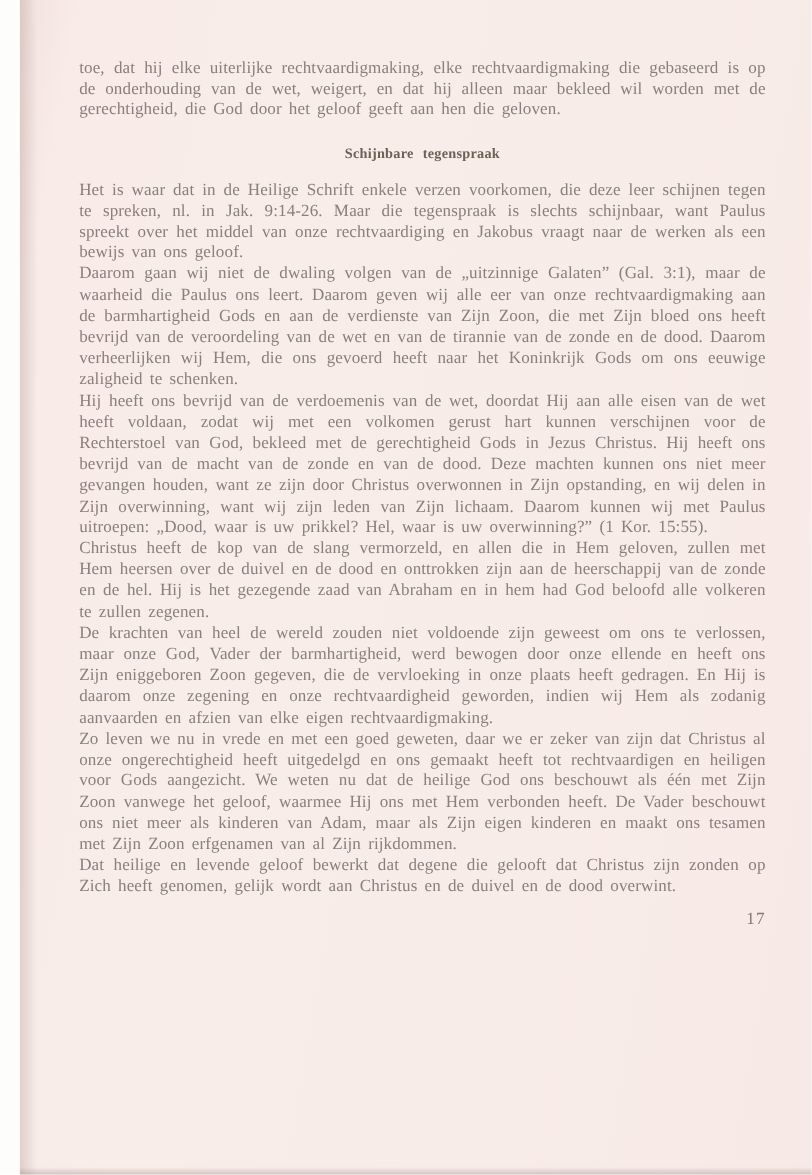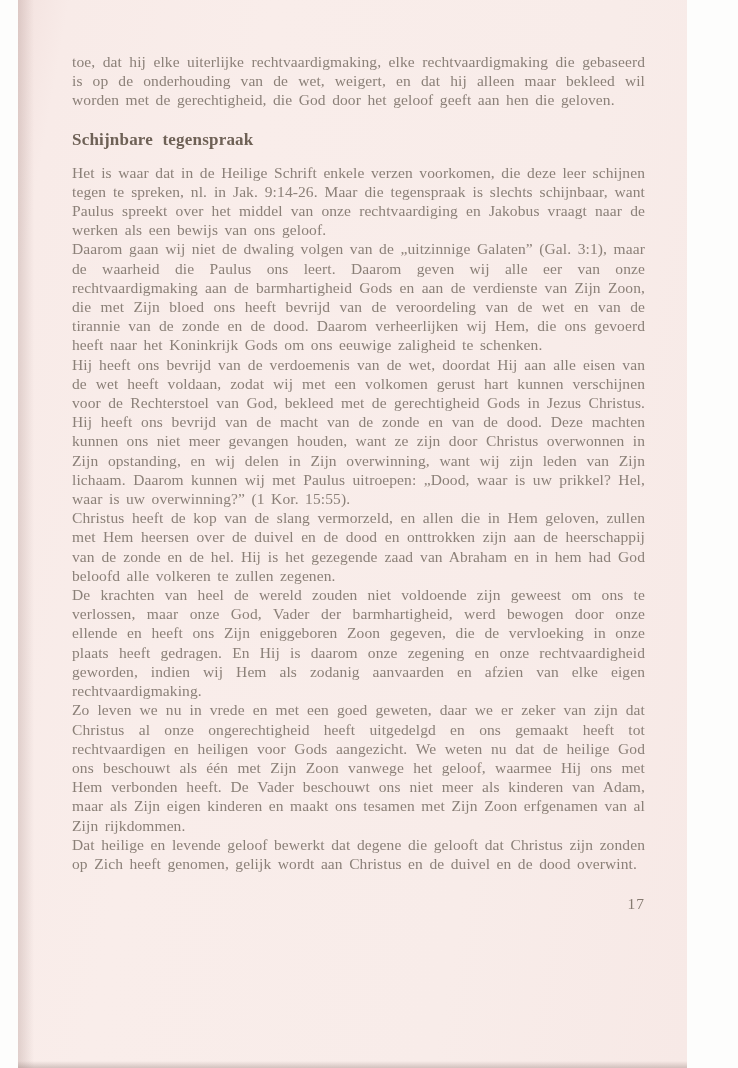--- a/index.html
+++ b/index.html
@@ -14,21 +14,21 @@
   .scan-bg {
     position: relative;
     width: 738px;
     height: 1068px;
     background: #fdfdfc;
   }
   .paper {
     position: absolute;
     left: 18px;
     top: 0;
-    width: 669px;
+    width: 720px;
     height: 1068px;
     background: linear-gradient(100deg, #f3e2df 0%, #f8ebe8 6%, #f9edea 30%, #f8ece9 70%, #f7e9e6 100%);
     overflow: hidden;
   }
   
   .paper::before {
     content: "";
     position: absolute;
     left: 0; top: 0; bottom: 0;
     width: 16px;
@@ -52,30 +52,30 @@
   .text-block p {
     margin: 0;
     font-size: 15.5px;
     line-height: 19.2px;
     text-align: justify;
     word-spacing: 2.5px;
     letter-spacing: 0.1px;
   }
   .text-block h3 {
     margin: 20px 0 14px 0;
-    font-size: 17px;
+    font-size: 13px;
     line-height: 19px;
     font-weight: bold;
-    text-align: left;
+    text-align: center;
     color: #6e6156;
     word-spacing: 5px;
     letter-spacing: 0.2px;
   }
   .page-number {
-    margin-top: 22px;
+    margin-top: 11px;
     text-align: right;
     font-size: 15.5px;
     color: #857a70;
     letter-spacing: 1px;
   }
 </style>
 </head>
 <body>
 
 <div class="scan-bg">

